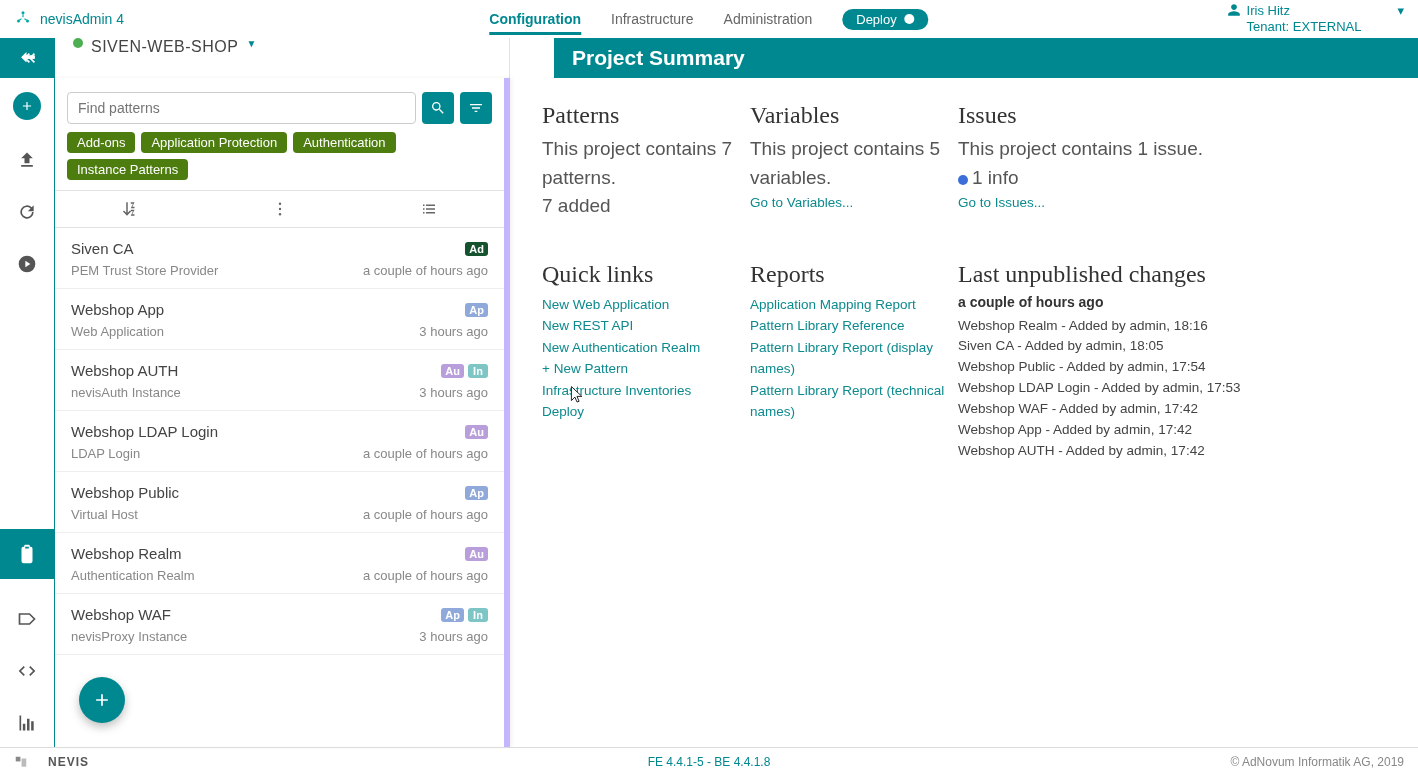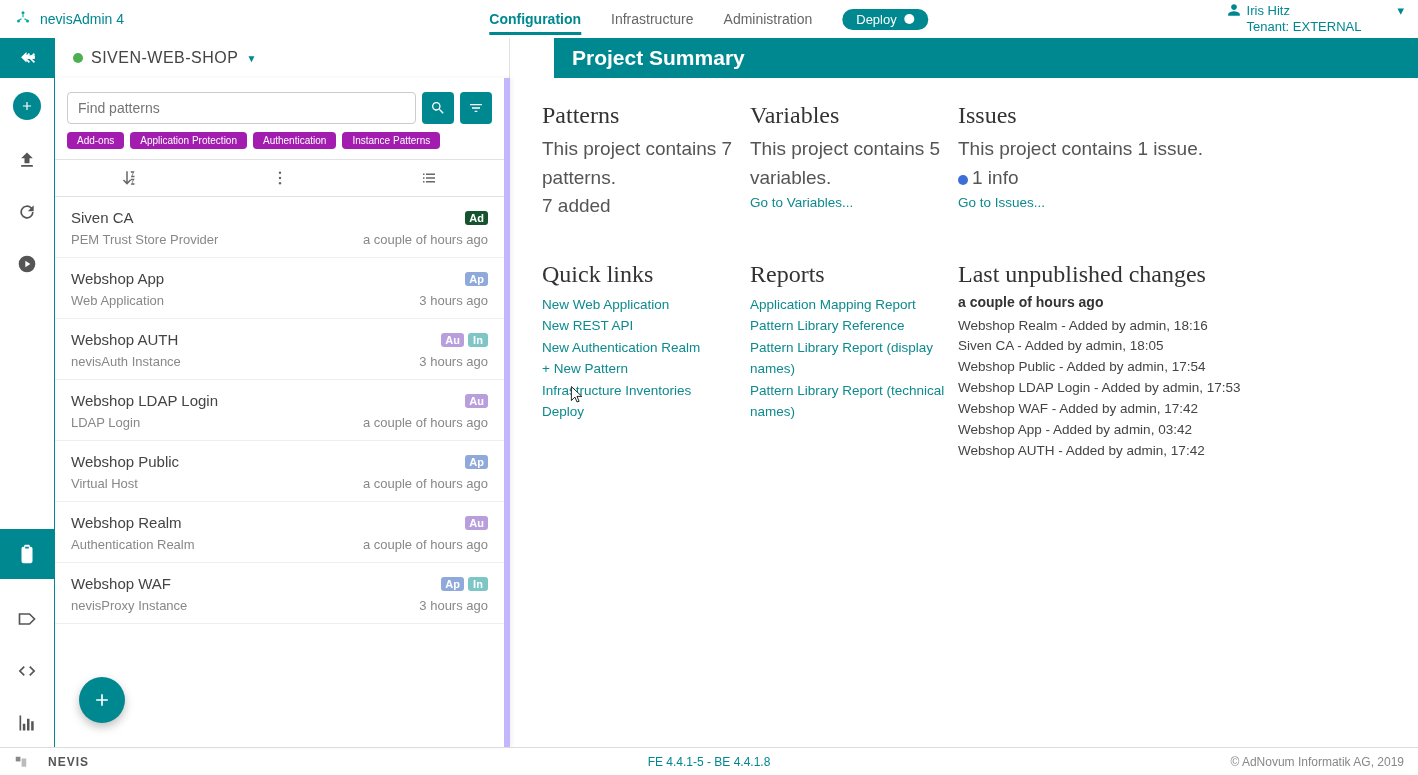--- a/index.html
+++ b/index.html
@@ -67,21 +67,21 @@
     height:40px; display:flex; align-items:stretch;
   }
   .secondbar .toggle {
     width:55px; background:var(--teal);
     display:flex; align-items:center; justify-content:center;
     cursor:pointer;
   }
   .secondbar .toggle svg{fill:#fff;}
   .secondbar .project {
     flex:0 0 455px;
-    display:flex; align-items:center; padding-left:18px;
+    display:flex; padding-left:18px;
     border-right:1px solid var(--border);
     gap:8px;
   }
   .secondbar .project .dot{width:10px;height:10px;border-radius:50%;background:#4caf50;}
   .secondbar .project .name{color:#444;font-size:16px;letter-spacing:.5px;}
   .secondbar .project .dd{color:var(--teal);font-size:10px;}
   .secondbar .summary {
     flex:1; background:var(--teal); color:#fff;
     display:flex; align-items:center;
     padding-left:18px; font-weight:600; font-size:21px;margin-left:44px;
@@ -119,21 +119,21 @@
   }
   .search-row{padding:14px 12px 8px;}
   .search-wrap{display:flex;gap:6px;}
   .search-input{
     flex:1;border:1px solid #ccc;border-radius:4px;
     height:32px;padding:0 10px;font-size:14px;color:#888;
   }
   .sqbtn{width:32px;height:32px;border-radius:4px;background:var(--teal);display:flex;align-items:center;justify-content:center;cursor:pointer;}
   .sqbtn svg{fill:#fff;}
   .chips{display:flex;gap:6px;padding:0 12px 10px;flex-wrap:wrap;}
-  .chip{background:#a21caf;color:#fff;border-radius:4px;padding:3px 10px;font-size:10px;cursor:pointer;}
+  .chip{background:#4d7c0f;color:#fff;border-radius:4px;padding:3px 10px;font-size:13px;cursor:pointer;}
   .toolbar-row{
     display:flex; border-top:1px solid var(--border);border-bottom:1px solid var(--border);
     height:38px;
   }
   .toolbar-row .tcell{flex:1;display:flex;align-items:center;justify-content:center;cursor:pointer;}
   .toolbar-row .tcell svg{fill:#666;}
   .pattern-list{flex:1;overflow:auto;}
   .pitem{
     padding:12px 16px 10px; border-bottom:1px solid #eee;
     cursor:pointer;
@@ -465,21 +465,21 @@
       </div>
       <div>
         <div class="sect-title">Last unpublished changes</div>
         <div class="changes-head">a couple of hours ago</div>
         <div class="stack" id="changes">
             <div class="change-line">Webshop Realm - Added by admin, 18:16</div>
             <div class="change-line">Siven CA - Added by admin, 18:05</div>
             <div class="change-line">Webshop Public - Added by admin, 17:54</div>
             <div class="change-line">Webshop LDAP Login - Added by admin, 17:53</div>
             <div class="change-line">Webshop WAF - Added by admin, 17:42</div>
-            <div class="change-line">Webshop App - Added by admin, 03:42</div>
+            <div class="change-line">Webshop App - Added by admin, 17:42</div>
             <div class="change-line">Webshop AUTH - Added by admin, 17:42</div>
           </div>
       </div>
     </div>
 
     <svg class="cursor" viewBox="0 0 20 28">
         <path d="M2 2l0 20 5-5 3 7 3-1-3-7 7 0z" fill="#fff" stroke="#000" stroke-width="1.2"></path>
       </svg>
   </div>
 </div>

